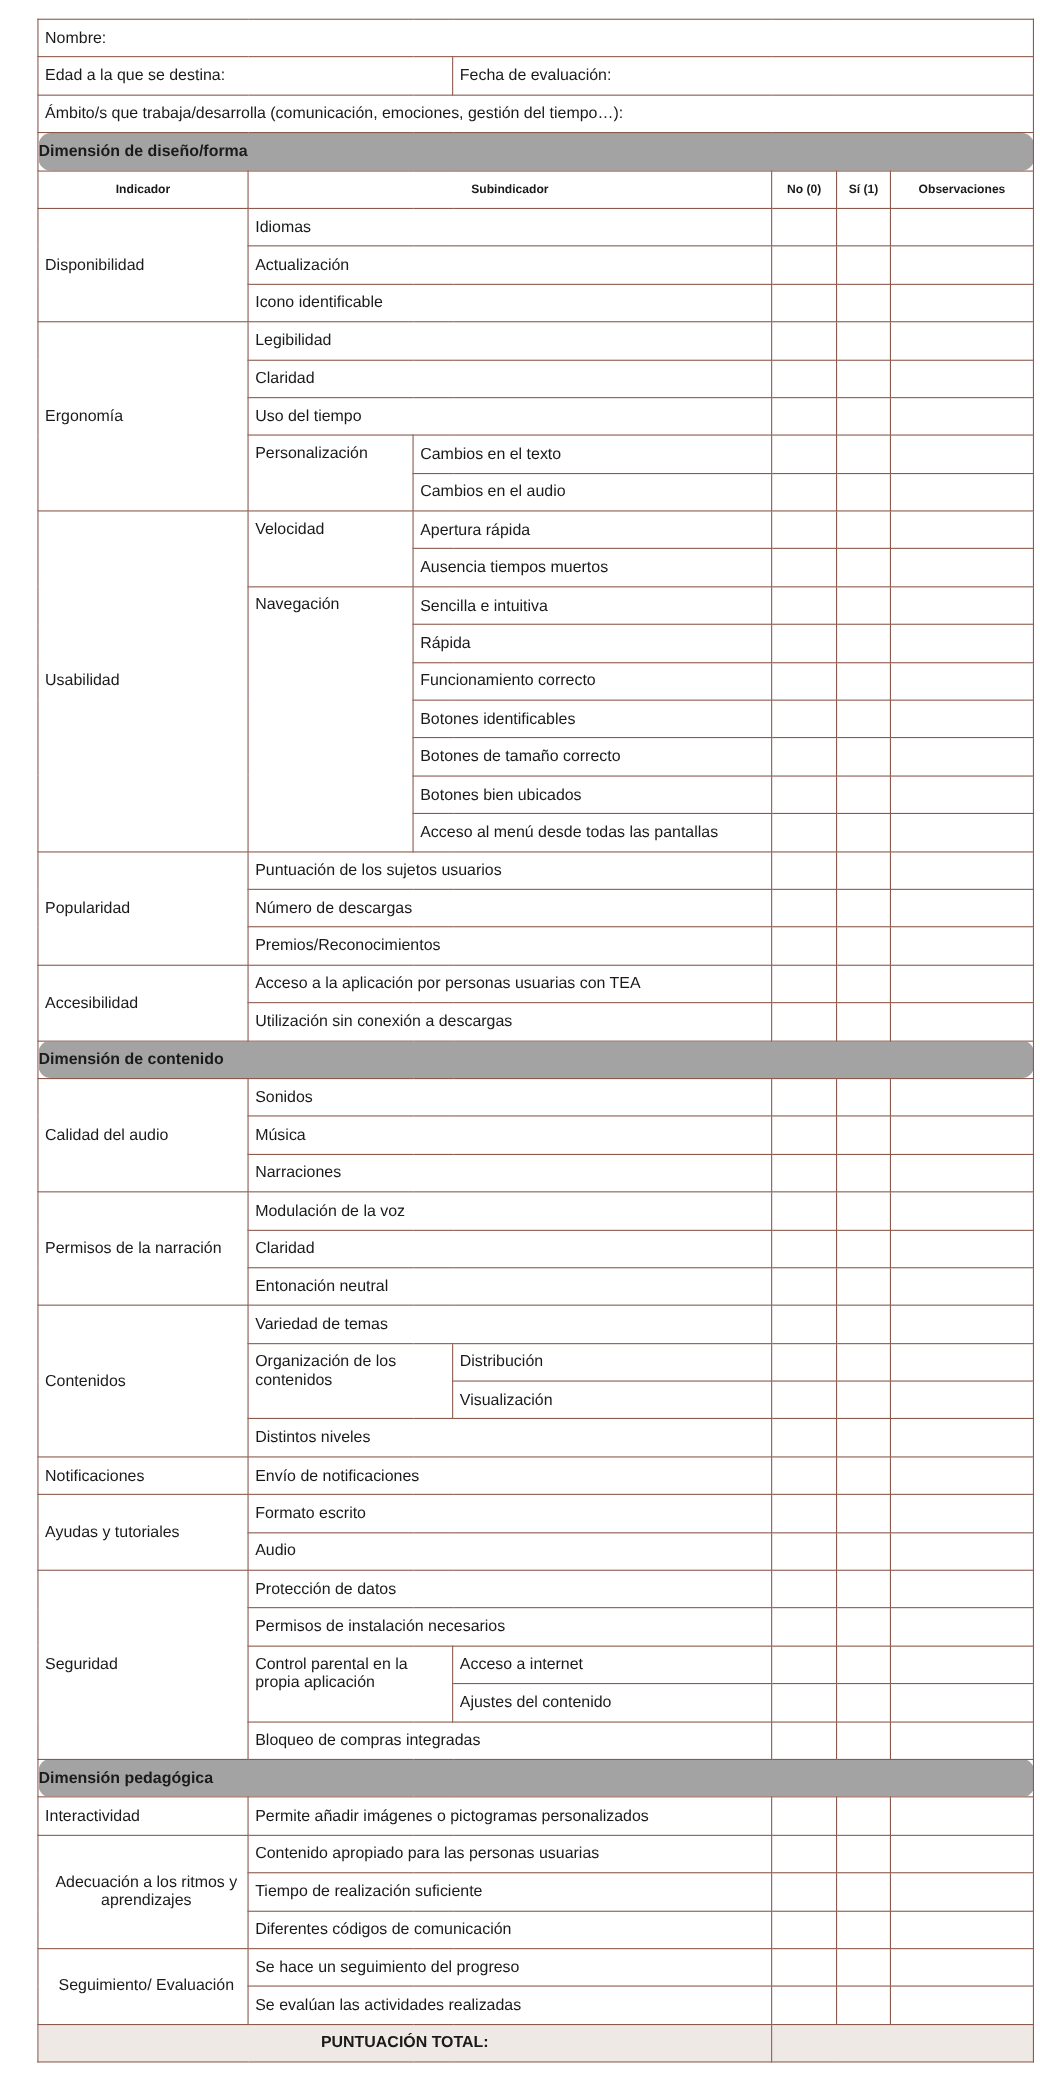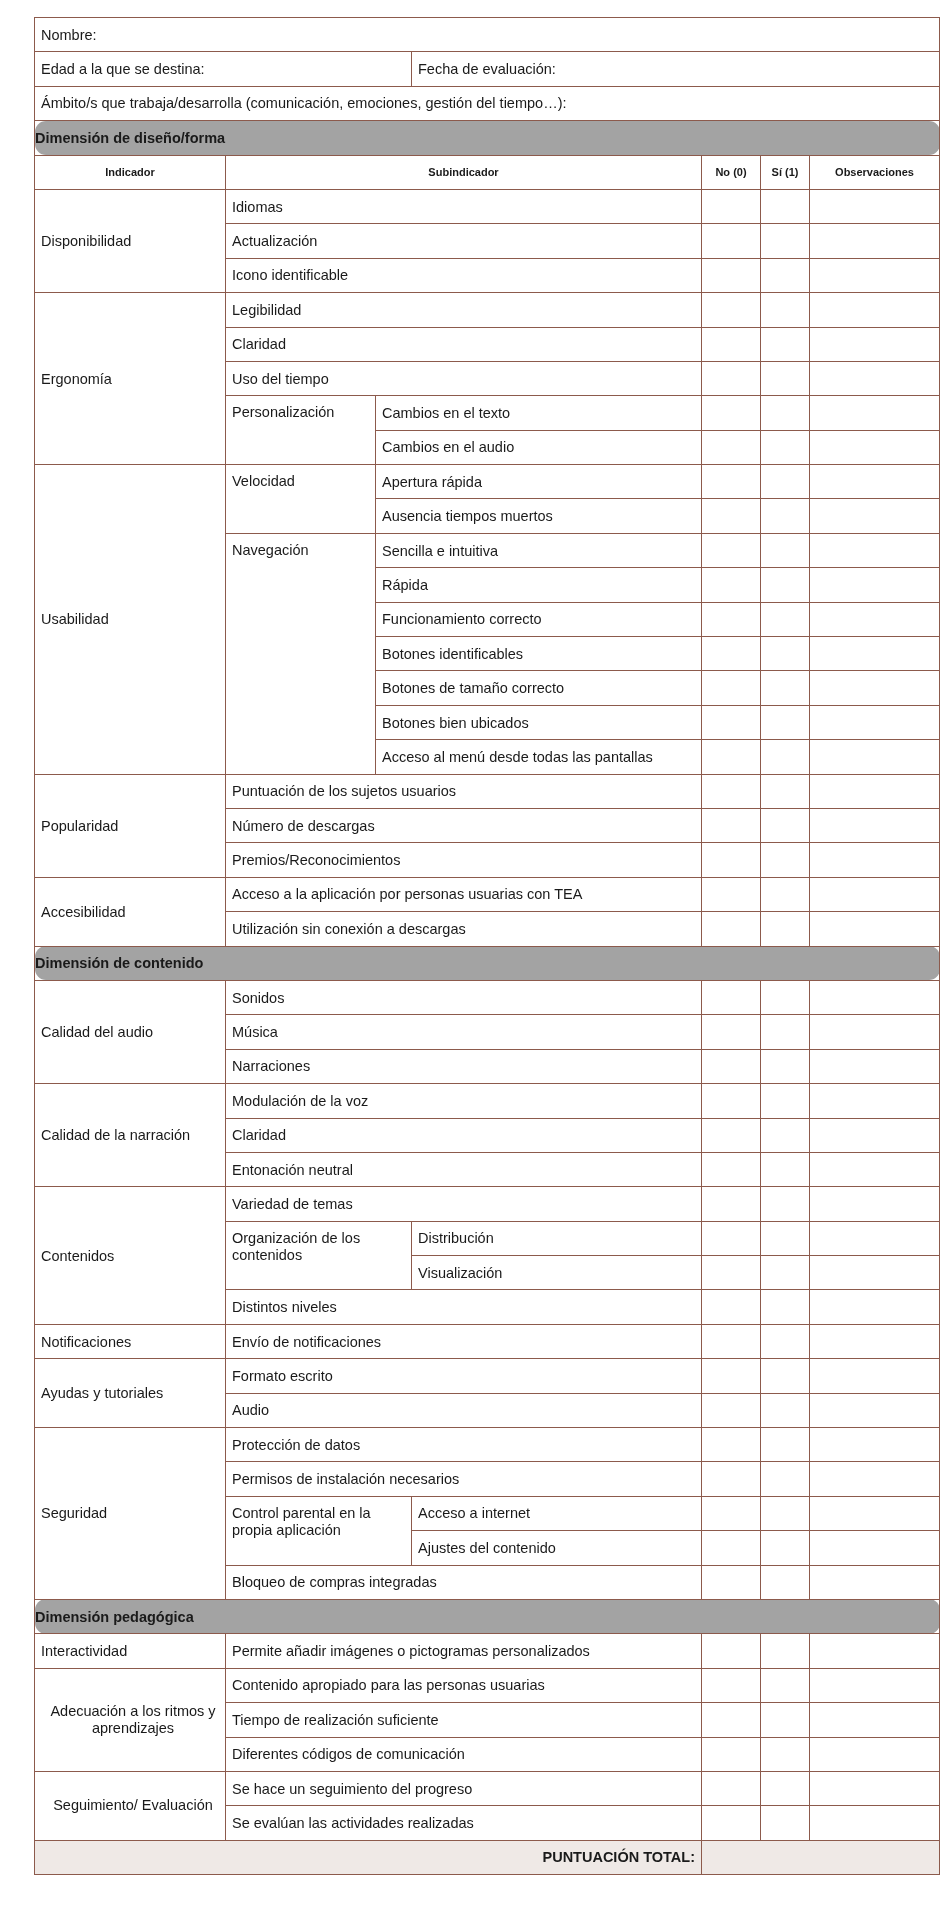--- a/index.html
+++ b/index.html
@@ -3,21 +3,21 @@
 <meta charset="utf-8">
 <style>
   html,body{margin:0;padding:0;background:#fff;}
   body{width:945px;height:1905px;position:relative;font-family:"Liberation Sans",sans-serif;color:#1a1a1a;}
   table{position:absolute;left:34px;top:17px;border-collapse:collapse;table-layout:fixed;width:905px;}
   td{border:1.5px solid #8c5a4c;height:33.4px;padding:0 0 0 6px;font-size:14.5px;vertical-align:middle;white-space:nowrap;overflow:hidden;}
   td.top{vertical-align:top;padding-top:8px;white-space:normal;line-height:17px;}
   td.wrap{white-space:normal;line-height:17px;text-align:center;}
   td.dim{background:#a3a3a3;text-align:left;font-weight:bold;padding:0;border-radius:11px;}
   th{border:1.5px solid #8c5a4c;height:33.4px;font-size:11px;font-weight:bold;text-align:center;padding:0;}
-  td.total{background:#efe9e6;text-align:right;font-weight:bold;padding-right:6px;}
+  td.total{background:#efe9e6;text-align:center;font-weight:bold;padding-right:6px;}
   td.totalval{background:#efe9e6;}
   td.cell{padding:0;}
 </style>
 </head>
 <body>
 
 <table>
   <colgroup>
     <col style="width:191px">
       <col style="width:150px">
@@ -204,21 +204,21 @@
         <td class="cell"></td>
         <td class="cell"></td>
       </tr>
       <tr>
         <td colspan="3">Narraciones</td>
         <td class="cell"></td>
         <td class="cell"></td>
         <td class="cell"></td>
       </tr>
       <tr>
-        <td rowspan="3" class="">Calidad de la narración</td>
+        <td rowspan="3" class="">Permisos de la narración</td>
         <td colspan="3">Modulación de la voz</td>
         <td class="cell"></td>
         <td class="cell"></td>
         <td class="cell"></td>
       </tr>
       <tr>
         <td colspan="3">Claridad</td>
         <td class="cell"></td>
         <td class="cell"></td>
         <td class="cell"></td>

